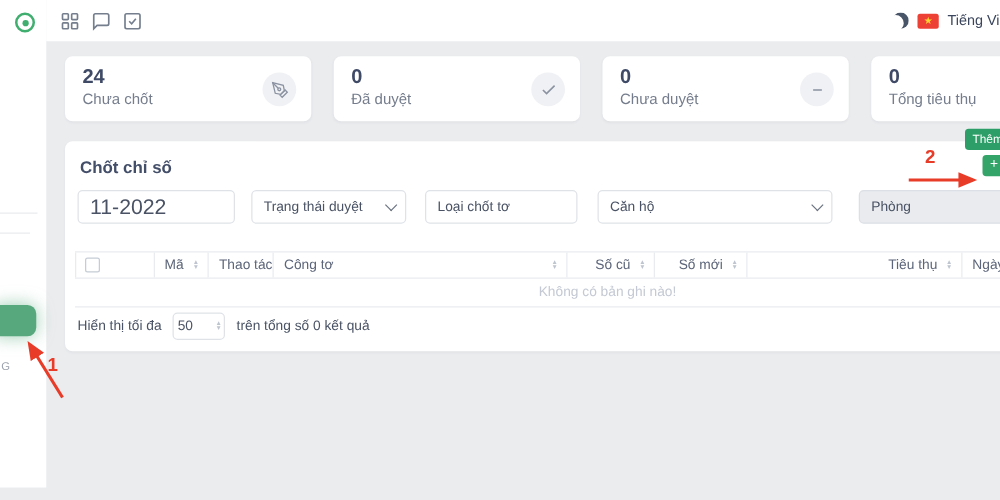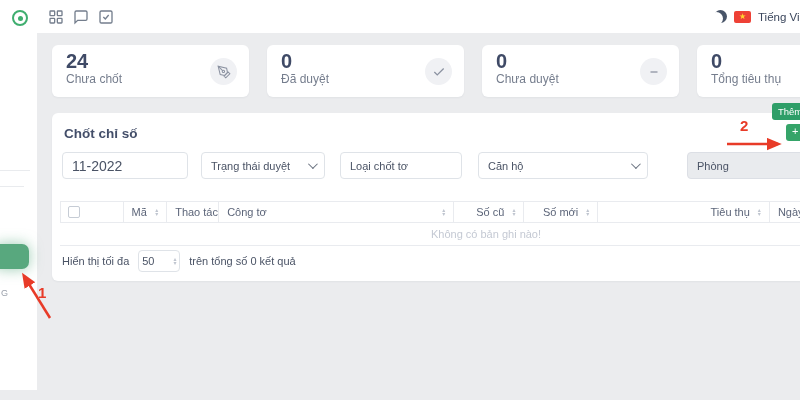--- a/index.html
+++ b/index.html
@@ -22,35 +22,35 @@
   .topbar-left { position:absolute; left:11px; top:0; height:33px; display:flex; align-items:center; gap:9px; }
   .tb-icon { width:16px; height:16px; color:#747e8d; cursor:pointer; }
   .tb-icon svg { width:16px; height:16px; display:block; }
   .topbar-right { position:absolute; left:677px; top:0; height:33px; display:flex; align-items:center; gap:7px; }
   .moon { width:13px; height:13px; border-radius:50%; box-shadow: inset -4px 2px 0 0 #485468; }
   .flag { width:17px; height:12px; background:#ee4136; border-radius:2px; display:flex; align-items:center; justify-content:center; color:#ffd52e; font-size:8px; line-height:1; }
   .lang { font-size:11.5px; color:#3b465c; white-space:nowrap; }
   
   .cards { position:absolute; left:52px; top:45px; display:flex; gap:18px; z-index:1; }
   .card { position:relative; width:197px; height:52px; background:#fff; border-radius:6px; box-shadow:0 1px 2px rgba(40,50,80,.05); padding:8px 14px; }
-  .card-value { font-size:20px; font-weight:bold; color:#3f4a66; line-height:17px; }
+  .card-value { font-size:16px; font-weight:bold; color:#3f4a66; line-height:17px; }
   .card-label { font-size:12px; color:#757d8d; margin-top:2px; white-space:nowrap; }
   .card-ic { position:absolute; right:12px; top:13px; width:27px; height:27px; border-radius:50%; background:#f0f1f4; display:flex; align-items:center; justify-content:center; color:#8b92a1; }
   .card-ic svg { width:14px; height:14px; }
   
   .panel { position:absolute; left:52px; top:113px; width:868px; height:168px; background:#fff; border-radius:6px; box-shadow:0 1px 2px rgba(40,50,80,.05); z-index:1; }
   .panel-title { position:absolute; left:12px; top:13px; font-size:13.5px; font-weight:bold; color:#434e69; }
   .filter { position:absolute; top:39px; height:27px; border:1px solid #dfe3e8; border-radius:4px; background:#fff; font-size:11px; color:#4a5365; display:flex; align-items:center; padding:0 9px; cursor:pointer; }
   .filter .flabel { flex:1; white-space:nowrap; overflow:hidden; }
   .chev { width:7px; height:7px; border-right:1.4px solid #6b7380; border-bottom:1.4px solid #6b7380; transform:rotate(45deg) translateY(-2px); margin-left:6px; flex:none; }
   .f-month { left:10px; width:126px; }
-  .f-month input { border:none; outline:none; width:100%; font-size:14px; color:#4a5365; font-family:"Liberation Sans",sans-serif; background:transparent; }
+  .f-month input { border:none; outline:none; width:100%; font-size:17px; color:#4a5365; font-family:"Liberation Sans",sans-serif; background:transparent; }
   .f-status { left:149px; width:124px; }
   .f-type { left:288px; width:122px; }
-  .f-apart { left:426px; width:170px;gap:40px; }
+  .f-apart { left:426px; width:188px;gap:40px; }
   .f-room { left:635px; width:160px; background:#e9ebee; border-color:#dcdfe5; }
   
   .table { position:absolute; left:8px; top:88px; width:852px; }
   .thead { display:flex; height:22px; border-top:1px solid #e9ebef; border-bottom:1px solid #e9ebef; align-items:stretch; font-size:11px; color:#5c6579; }
   .th { display:flex; align-items:center; padding:0 8px; border-left:1px solid #e9ebef; white-space:nowrap; }
   .th.r { justify-content:flex-end; }
   .c-check { width:28px; justify-content:center; padding:0; }
   .c-ma { width:45px;margin-left:36px; } .c-thao { width:52px; } .c-congto { width:247px; }
   .c-socu { width:73px; } .c-somoi { width:77px; } .c-tieuthu { width:180px; } .c-ngay { width:150px; }
   .checkbox { width:12px; height:12px; border:1px solid #c6ccd5; border-radius:2px; background:#fff; cursor:pointer; }

